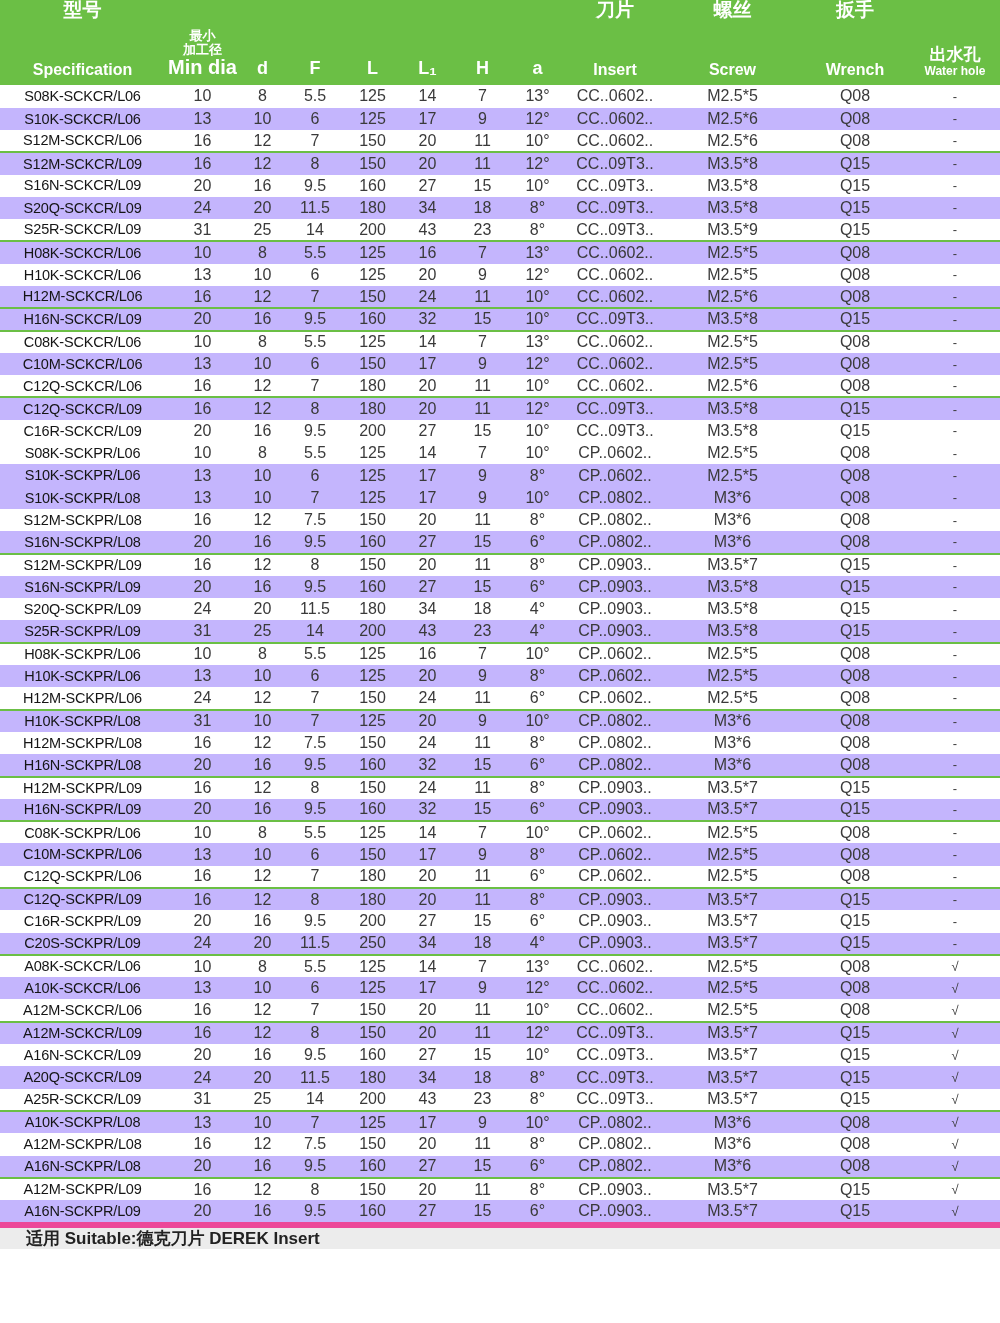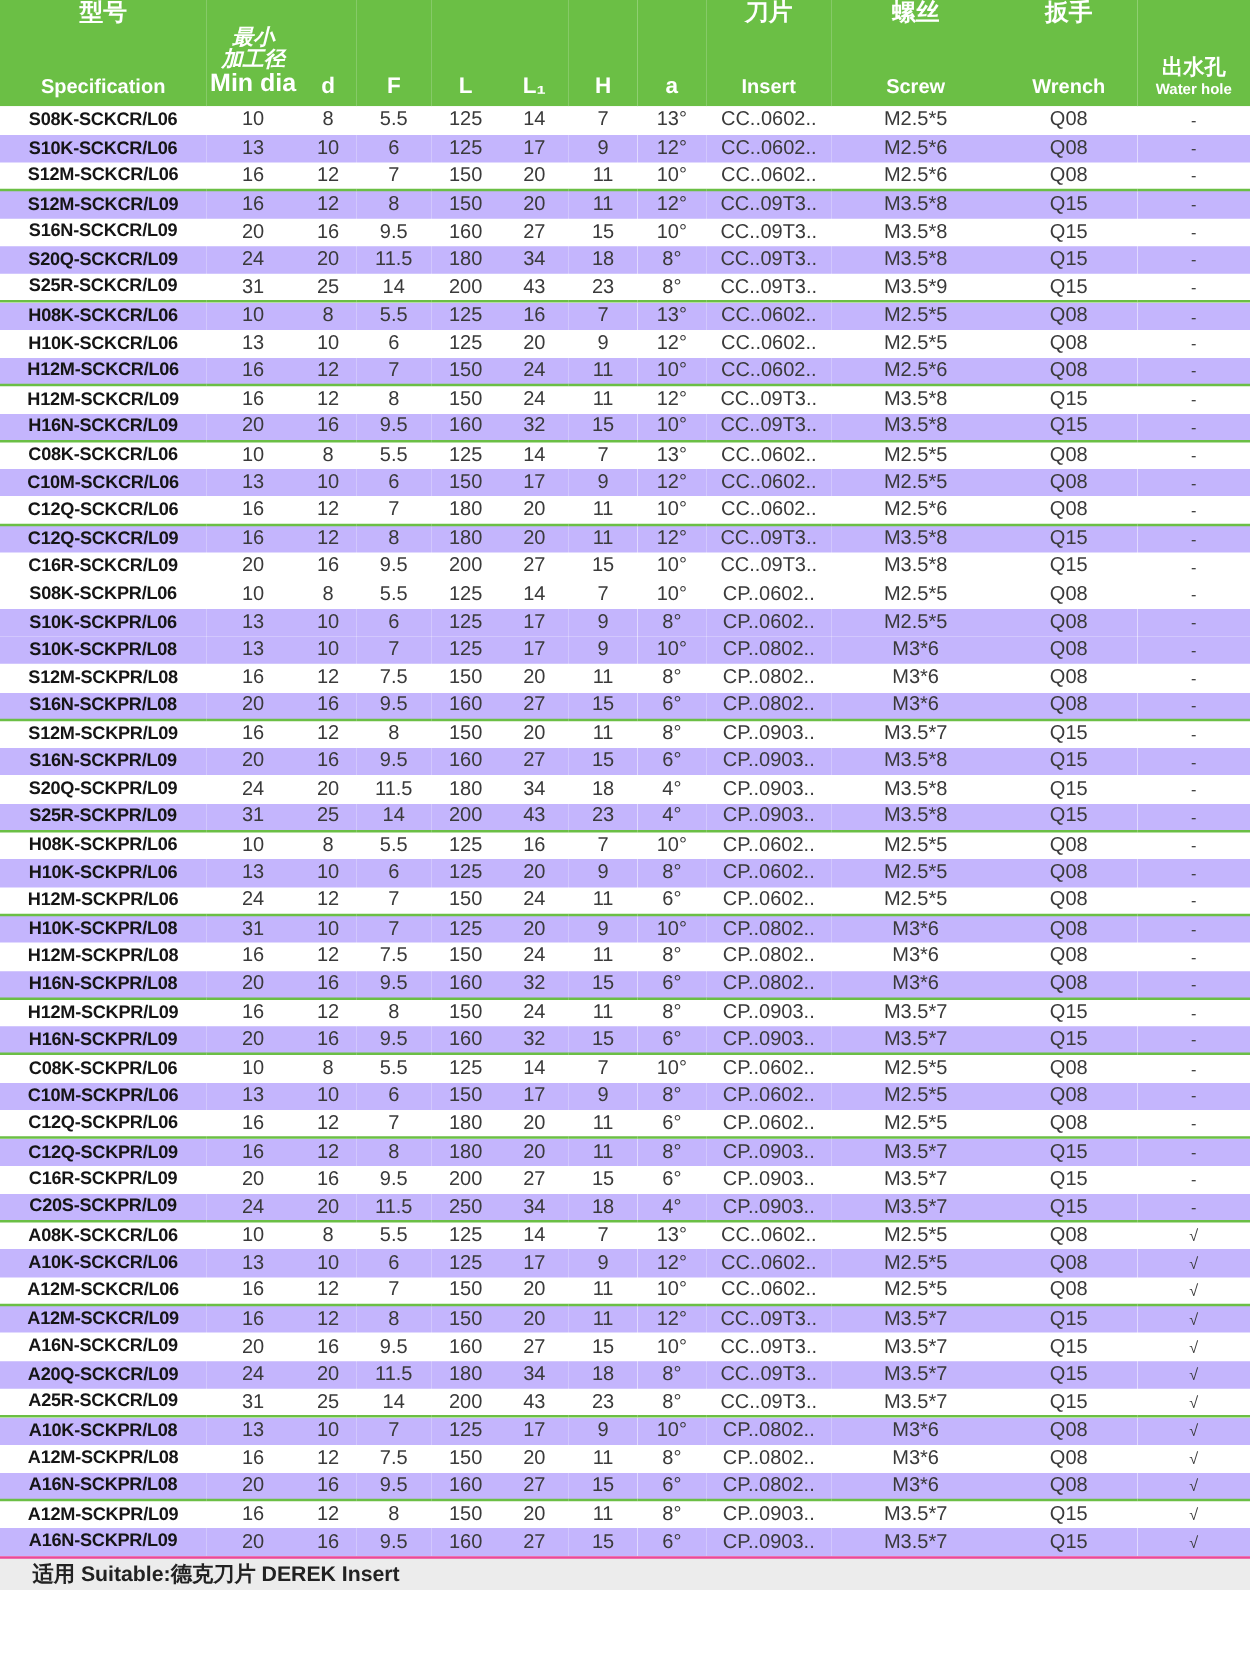--- a/index.html
+++ b/index.html
@@ -14,49 +14,49 @@
     color: #ffffff;
     font-weight: bold;
     vertical-align: bottom;
     padding: 0 0 7px 0;
     height: 58px;
     text-align: center;
     line-height: 1.08;
   }
   thead .zh   { font-size: 19px; font-family: Liberation Mono, monospace; }
   thead .en   { font-size: 16px; font-weight: bold; margin-top: 40px; }
-  thead .zh-sm{ font-size: 17px; line-height: 1.05; font-style: italic; }
+  thead .zh-sm{ font-size: 13px; line-height: 1.05; }
   thead .en-sm{ font-size: 20px; }
   thead .en-xs{ font-size: 12px; }
   thead .letter { font-size: 18px; font-weight: bold; }
 
   tbody tr { height: 22.3px; background: #ffffff; }
   tbody tr.stripe { background: #c4b5fd; }
   tbody tr.sep td { border-bottom: 2px solid #6bbf45; }
   tbody td {
     text-align: center;
     font-size: 16px;
     color: #3a3a3a;
     padding: 0;
     line-height: 1;
     white-space: nowrap;
     overflow: hidden;
   }
   tbody td.spec {
-    font-weight: bold;
+    font-weight: normal;
     color: #151515;
     font-size: 14.5px;
     letter-spacing: -0.2px;
   }
   tbody td.water { font-size: 13px; }
 
   .footer-bar {
     height: 27px;
     background: #ececec;
-    border-top: 2px solid #ec4899;
+    border-top: 6px solid #ec4899;
     display: flex;
     align-items: center;
     padding-left: 26px;
     font-size: 17px;
     font-weight: bold;
     color: #222222;
   }
 </style>
 </head>
 <body>
@@ -259,34 +259,20 @@
           <td>7</td>
           <td>150</td>
           <td>24</td>
           <td>11</td>
           <td>10°</td>
           <td>CC..0602..</td>
           <td>M2.5*6</td>
           <td>Q08</td>
           <td class="water">-</td>
         </tr>
-        <tr>
-          <td class="spec">H12M-SCKCR/L09</td>
-          <td>16</td>
-          <td>12</td>
-          <td>8</td>
-          <td>150</td>
-          <td>24</td>
-          <td>11</td>
-          <td>12°</td>
-          <td>CC..09T3..</td>
-          <td>M3.5*8</td>
-          <td>Q15</td>
-          <td class="water">-</td>
-        </tr>
         <tr class="stripe sep">
           <td class="spec">H16N-SCKCR/L09</td>
           <td>20</td>
           <td>16</td>
           <td>9.5</td>
           <td>160</td>
           <td>32</td>
           <td>15</td>
           <td>10°</td>
           <td>CC..09T3..</td>

